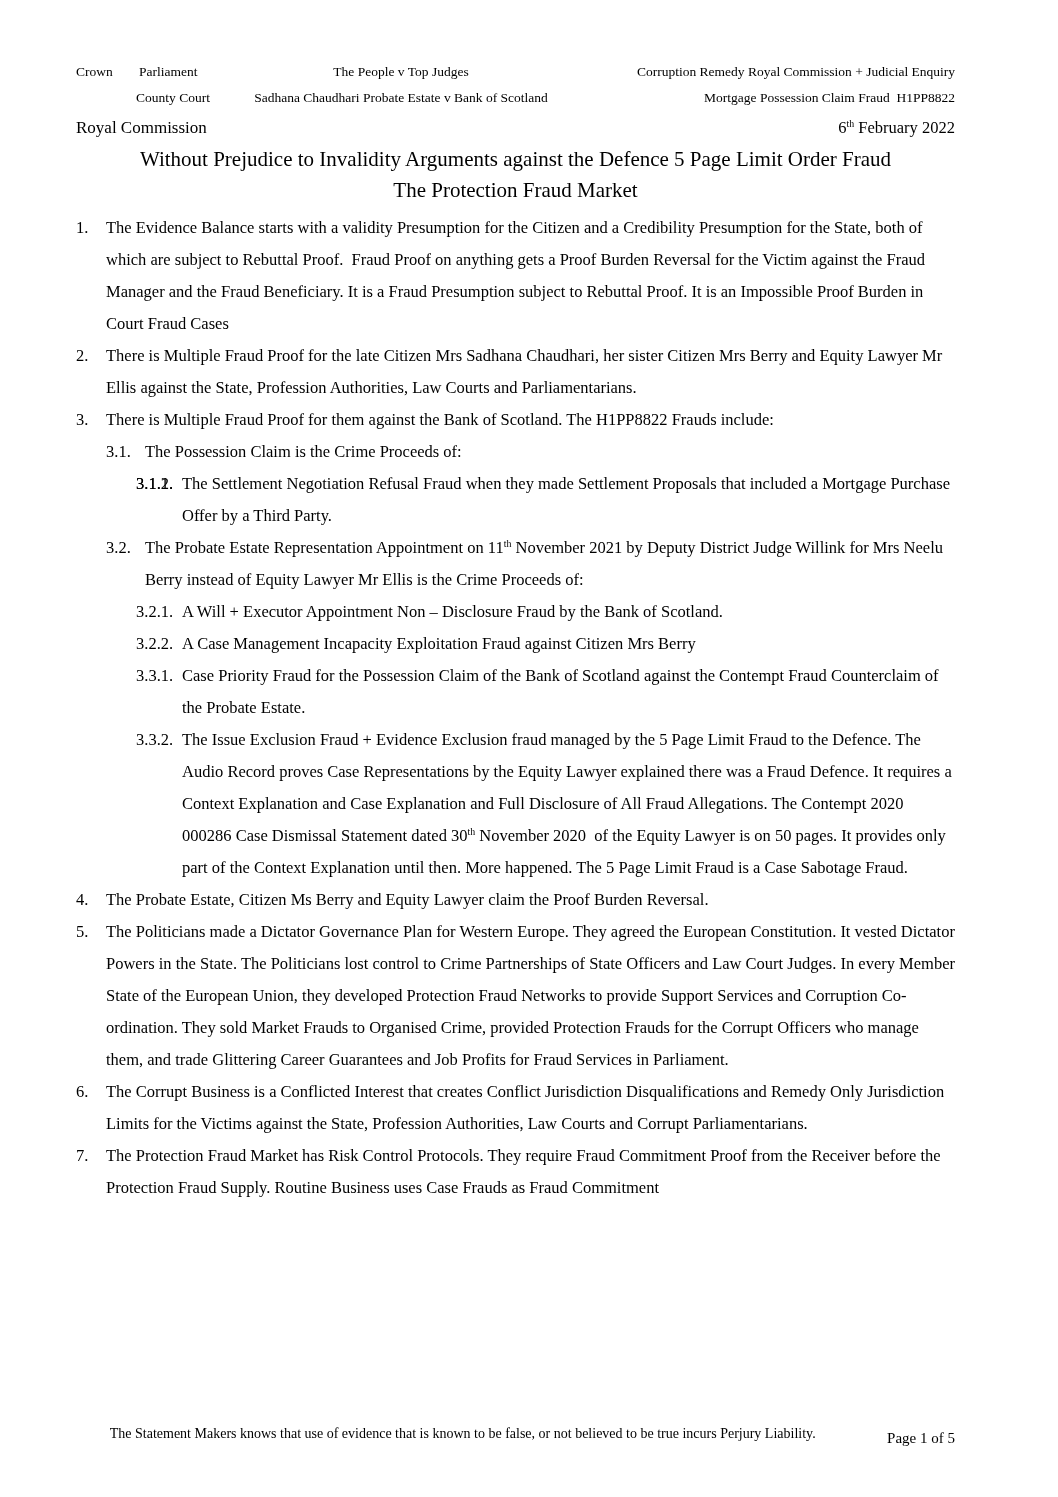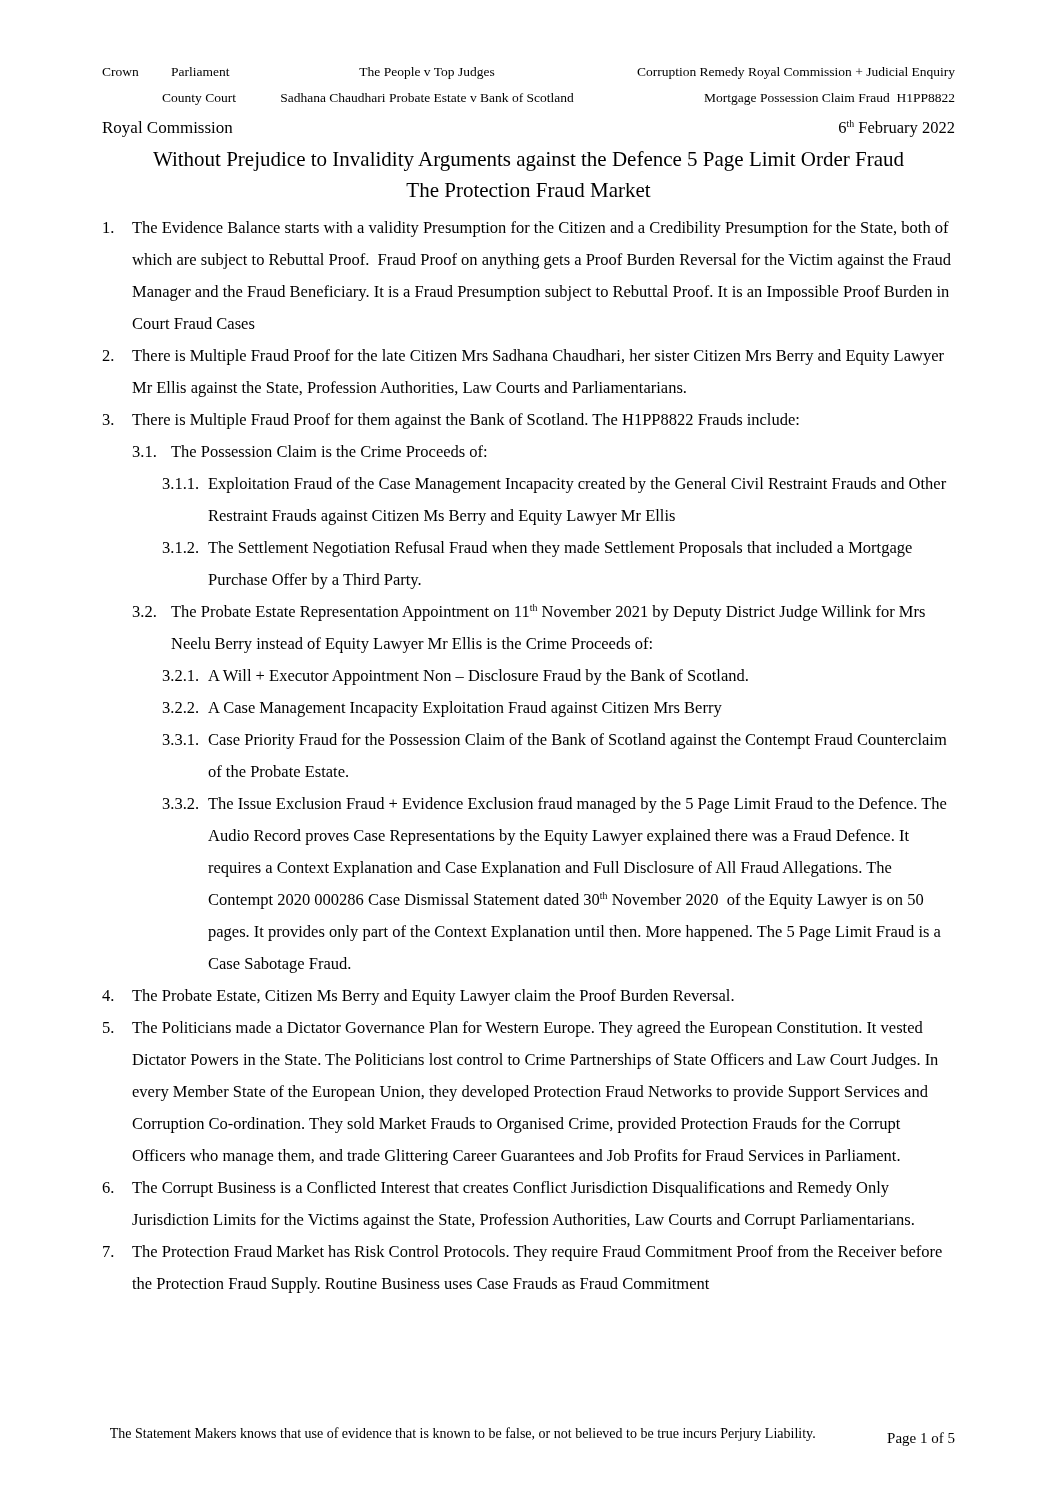--- a/index.html
+++ b/index.html
@@ -6,21 +6,21 @@
   body {
     width: 1058px; height: 1497px;
     position: relative;
     font-family: "Liberation Serif", "DejaVu Serif", serif;
     color: #000000;
     overflow: hidden;
   }
   .page {
     position: absolute; inset: 0;
     box-sizing: border-box;
-    padding: 62px 103px 0 102px;
+    padding: 62px 103px 0 76px;
     border-radius: 27px;
   }
   
   .hdr-row { position: relative; height: 26px; font-size: 13.5px; white-space: pre; }
   .hdr-row.row3 { height: 30px; }
   .hdr-abs { position: absolute; top: 2px; }
   .hdr-center { position: absolute; top: 2px; left: 80px; width: 490px; text-align: center; }
   .hdr-right { position: absolute; top: 2px; right: 0; }
   .row3 .hdr-abs.royal { font-size: 17px; top: 4px; }
   .row3 .hdr-center { font-weight: bold; font-size: 15px; top: 5px; }
@@ -43,21 +43,21 @@
   }
   .footer .page-num { position: absolute; right: 0; top: 0; font-size: 15px; margin-top: 24px; }
 </style>
 </head>
 <body>
 
 <div class="page">
 
   <div class="hdr-row">
     <span class="hdr-abs" style="left:0">Crown</span>
-    <span class="hdr-abs" style="left:69px">Parliament</span>
+    <span class="hdr-abs" style="left:63px">Parliament</span>
     <span class="hdr-center">The People v Top Judges</span>
     <span class="hdr-right">Corruption Remedy Royal Commission + Judicial Enquiry</span>
   </div>
   <div class="hdr-row">
     <span class="hdr-abs" style="left:60px">County Court</span>
     <span class="hdr-center">Sadhana Chaudhari Probate Estate v Bank of Scotland</span>
     <span class="hdr-right">Mortgage Possession Claim Fraud  H1PP8822</span>
   </div>
   <div class="hdr-row row3">
     <span class="hdr-abs royal" style="left:0">Royal Commission</span>
@@ -74,21 +74,21 @@
     <div class="item lvl1">
       <span class="num">2.</span><span class="txt">There is Multiple Fraud Proof for the late Citizen Mrs Sadhana Chaudhari, her sister Citizen Mrs Berry and Equity Lawyer Mr Ellis against the State, Profession Authorities, Law Courts and Parliamentarians.</span>
     </div>
     <div class="item lvl1">
       <span class="num">3.</span><span class="txt">There is Multiple Fraud Proof for them against the Bank of Scotland. The H1PP8822 Frauds include:</span>
     </div>
     <div class="item lvl2">
       <span class="num">3.1.</span><span class="txt">The Possession Claim is the Crime Proceeds of:</span>
     </div>
     <div class="item lvl3">
-      <span class="num">3.1.1.</span><span class="txt">Exploitation Fraud of the Case Management Incapacity created by the General Civil Restraint Frauds and Other Restraint Frauds against Citizen Ms Berry and Equity Lawyer Mr Ellis</span>
+      <span class="num">3.1.1.</span>
     </div>
     <div class="item lvl3">
       <span class="num">3.1.2.</span><span class="txt">The Settlement Negotiation Refusal Fraud when they made Settlement Proposals that included a Mortgage Purchase Offer by a Third Party.</span>
     </div>
     <div class="item lvl2">
       <span class="num">3.2.</span><span class="txt">The Probate Estate Representation Appointment on 11<sup>th</sup> November 2021 by Deputy District Judge Willink for Mrs Neelu Berry instead of Equity Lawyer Mr Ellis is the Crime Proceeds of:</span>
     </div>
     <div class="item lvl3">
       <span class="num">3.2.1.</span><span class="txt">A Will + Executor Appointment Non – Disclosure Fraud by the Bank of Scotland.</span>
     </div>

